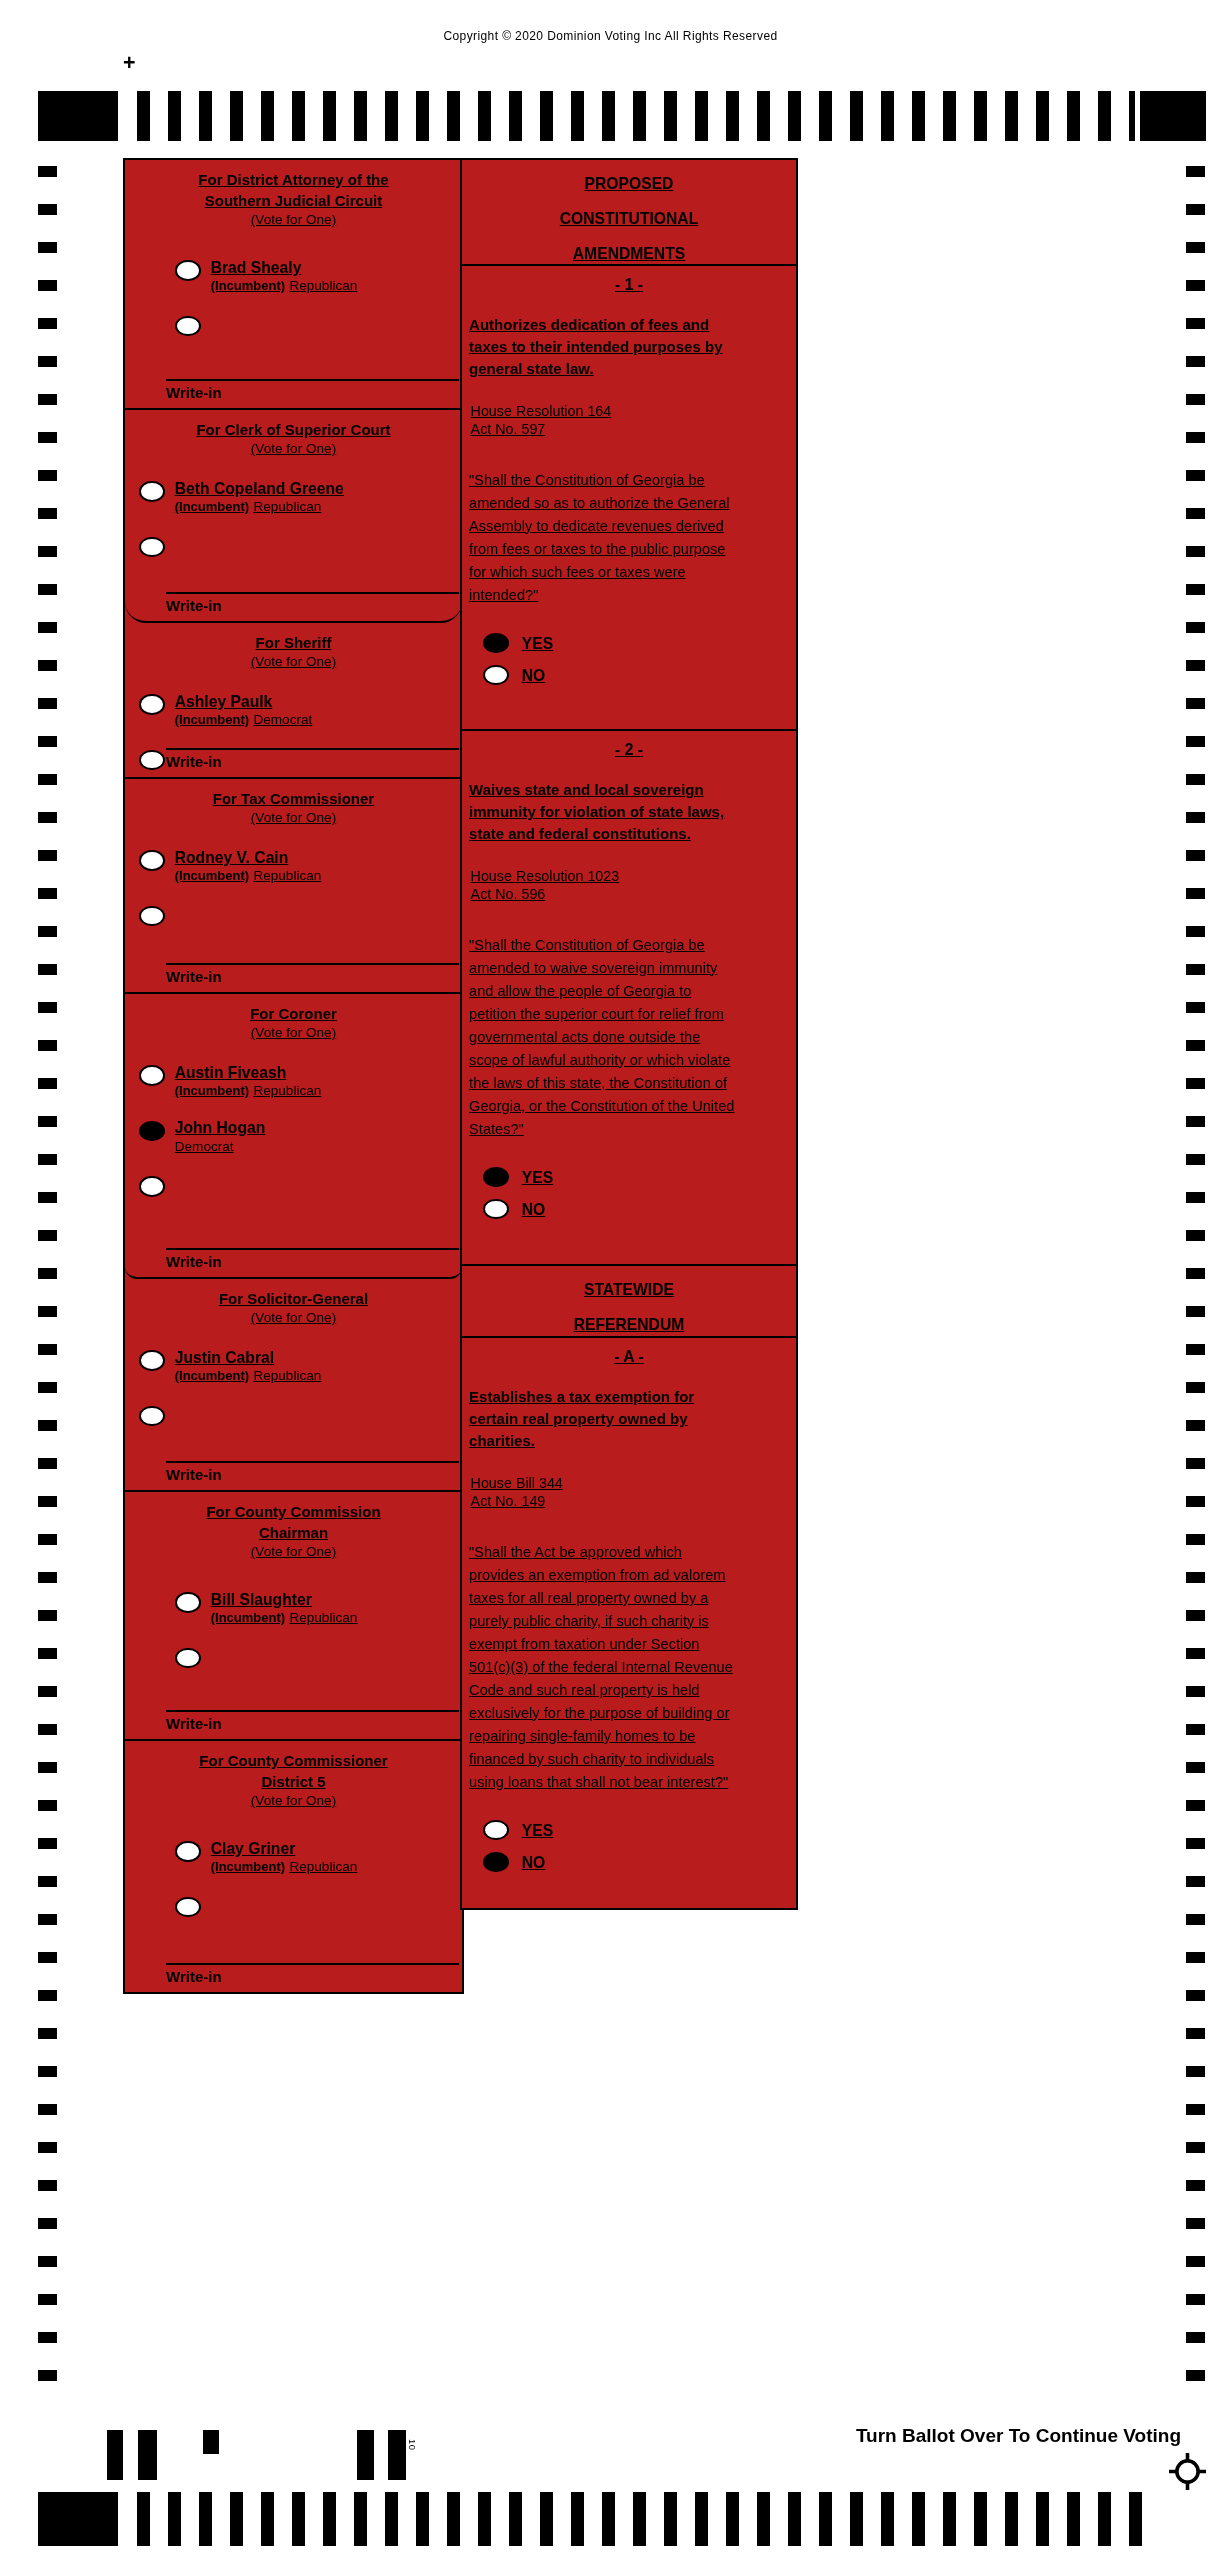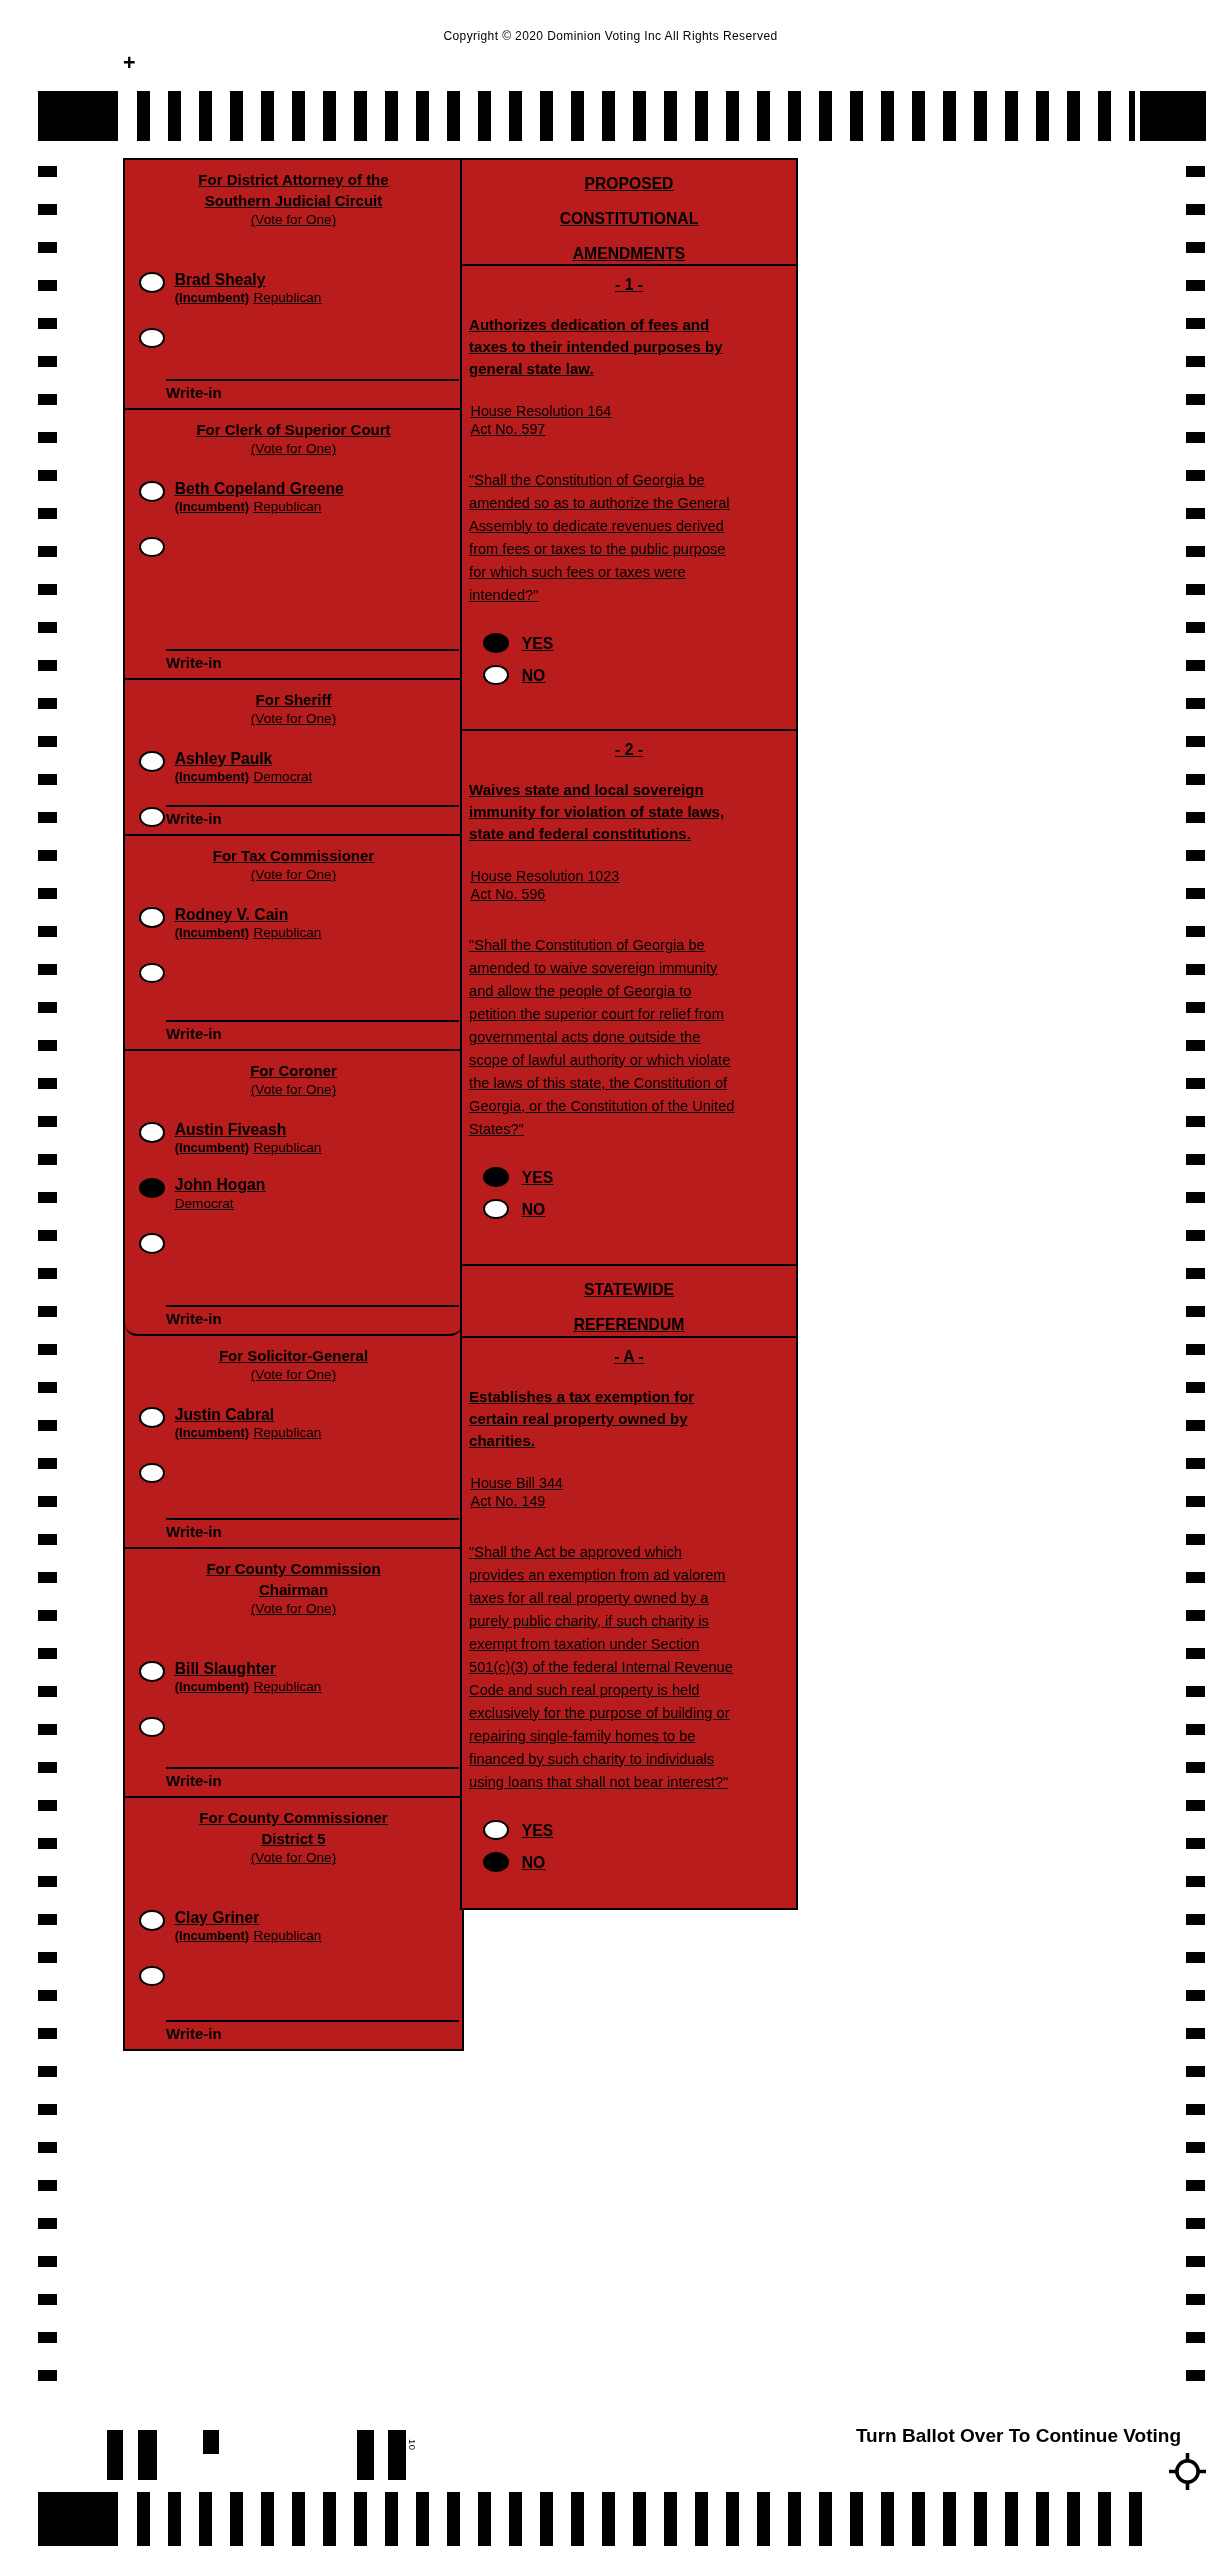--- a/index.html
+++ b/index.html
@@ -16,21 +16,21 @@
   .t-col{width:19px;background:repeating-linear-gradient(180deg,#000 0 11.4px,transparent 11.4px 38px);}
   
   .col{position:absolute;top:158px;border:2.1px solid #000;background:#b91c1c;text-decoration:underline;}
   .col-left{left:123px;width:337px;}
   .col-right{left:460px;width:334px;}
   .contest,.m-block{box-sizing:border-box;border-bottom:2.1px solid #000;position:relative;overflow:hidden;}
   .contest:last-child,.m-block:last-child{border-bottom:none;}
   .contest .title{margin-top:8.6px;text-align:center;font-weight:700;font-size:15px;line-height:21px;white-space:pre-line;}
   .contest .vote-for{margin-top:1.4px;text-align:center;font-size:13.6px;}
   .cands{margin-top:24px;}
-  .two-line .cands{margin-top:44px;}
+  .two-line .cands{margin-top:32px;padding-left:36px;}
   .cand-row{display:flex;align-items:flex-start;}
   .cand-row + .cand-row{margin-top:21.4px;}
   .oval{flex:0 0 auto;width:21.4px;height:16.4px;border:2.1px solid #000;border-radius:50%;margin-left:14.3px;margin-top:1.4px;background:#fff;}
   .oval.filled{background:#000;}
   .cand-text{margin-left:10px;}
   .cand-name{font-weight:700;font-size:15.7px;line-height:17px;}
   .cand-party{margin-top:2.1px;font-size:13.6px;}
   .cand-party .pfx{font-weight:700;font-size:13px;margin-right:4.3px;}
   .blank-row{margin-top:41px;}
   .write-in-block{position:absolute;left:41px;right:2.9px;bottom:7.1px;border-top:2.1px solid #000;}
@@ -86,21 +86,21 @@
       </div>
           <div class="cand-row blank-row">
         <div class="oval"></div>
       </div>
     </div>
     <div class="write-in-block">
       <div class="write-in-label">Write-in</div>
     </div>
   </div>
 
-  <div class="contest" style="height: 270px;">
+  <div class="contest" style="height: 213px; border-radius: 21px;">
     <div class="title">For Clerk of Superior Court</div>
     <div class="vote-for">(Vote for One)</div>
     <div class="cands">
 
       <div class="cand-row">
         <div class="oval"></div>
         <div class="cand-text">
           <div class="cand-name">Beth Copeland Greene</div>
           <div class="cand-party">
             <span class="pfx">(Incumbent)</span><span class="party-name">Republican</span>

